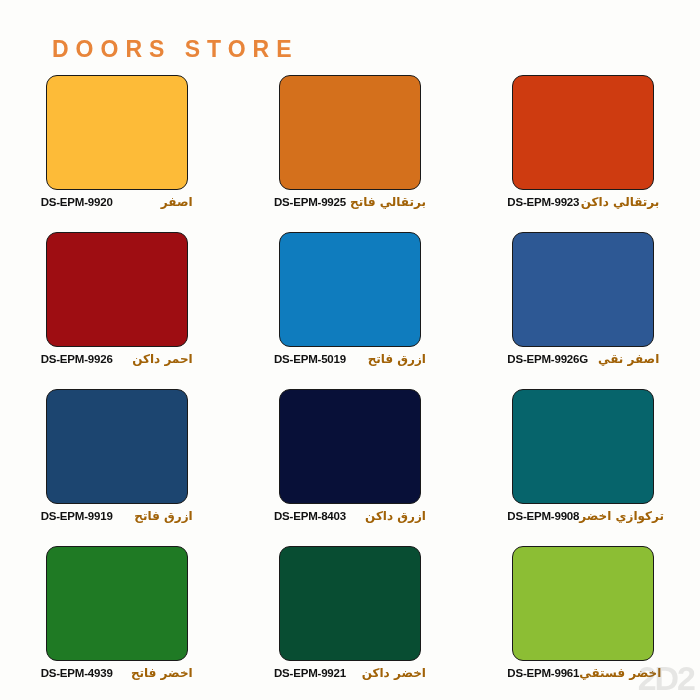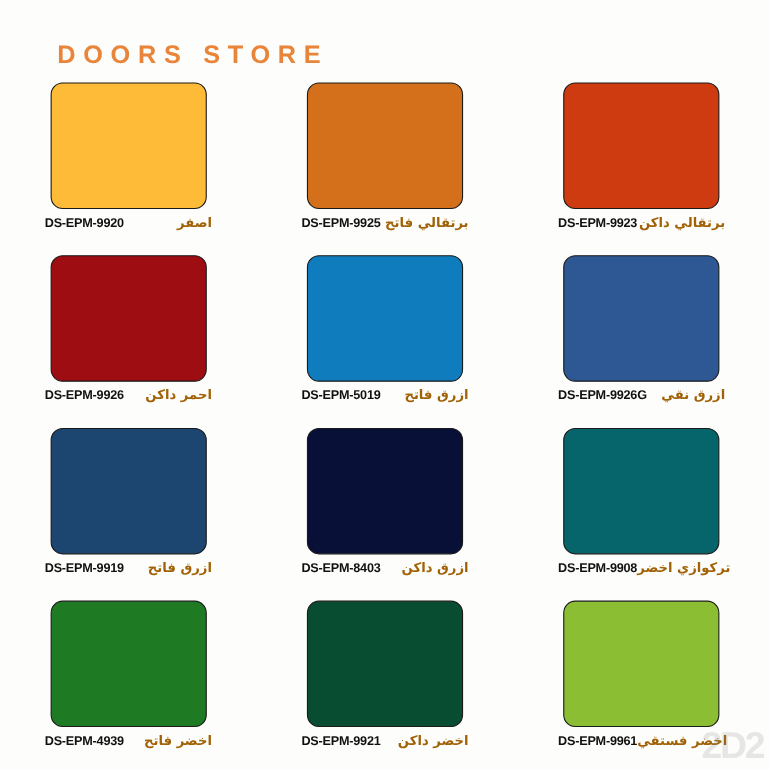--- a/index.html
+++ b/index.html
@@ -150,21 +150,21 @@
       <div class="swatch-chip" style="background: rgb(15, 124, 190);"></div>
       <div class="swatch-caption">
         <span class="swatch-code">DS-EPM-5019</span>
         <span class="swatch-name-ar">ازرق فاتح</span>
       </div>
     </div>
     <div class="swatch-cell">
       <div class="swatch-chip" style="background: rgb(45, 88, 148);"></div>
       <div class="swatch-caption">
         <span class="swatch-code">DS-EPM-9926G</span>
-        <span class="swatch-name-ar">ازرق نقي</span>
+        <span class="swatch-name-ar">اصفر نقي</span>
       </div>
     </div>
     <div class="swatch-cell">
       <div class="swatch-chip" style="background: rgb(28, 69, 112);"></div>
       <div class="swatch-caption">
         <span class="swatch-code">DS-EPM-9919</span>
         <span class="swatch-name-ar">ازرق فاتح</span>
       </div>
     </div>
     <div class="swatch-cell">

